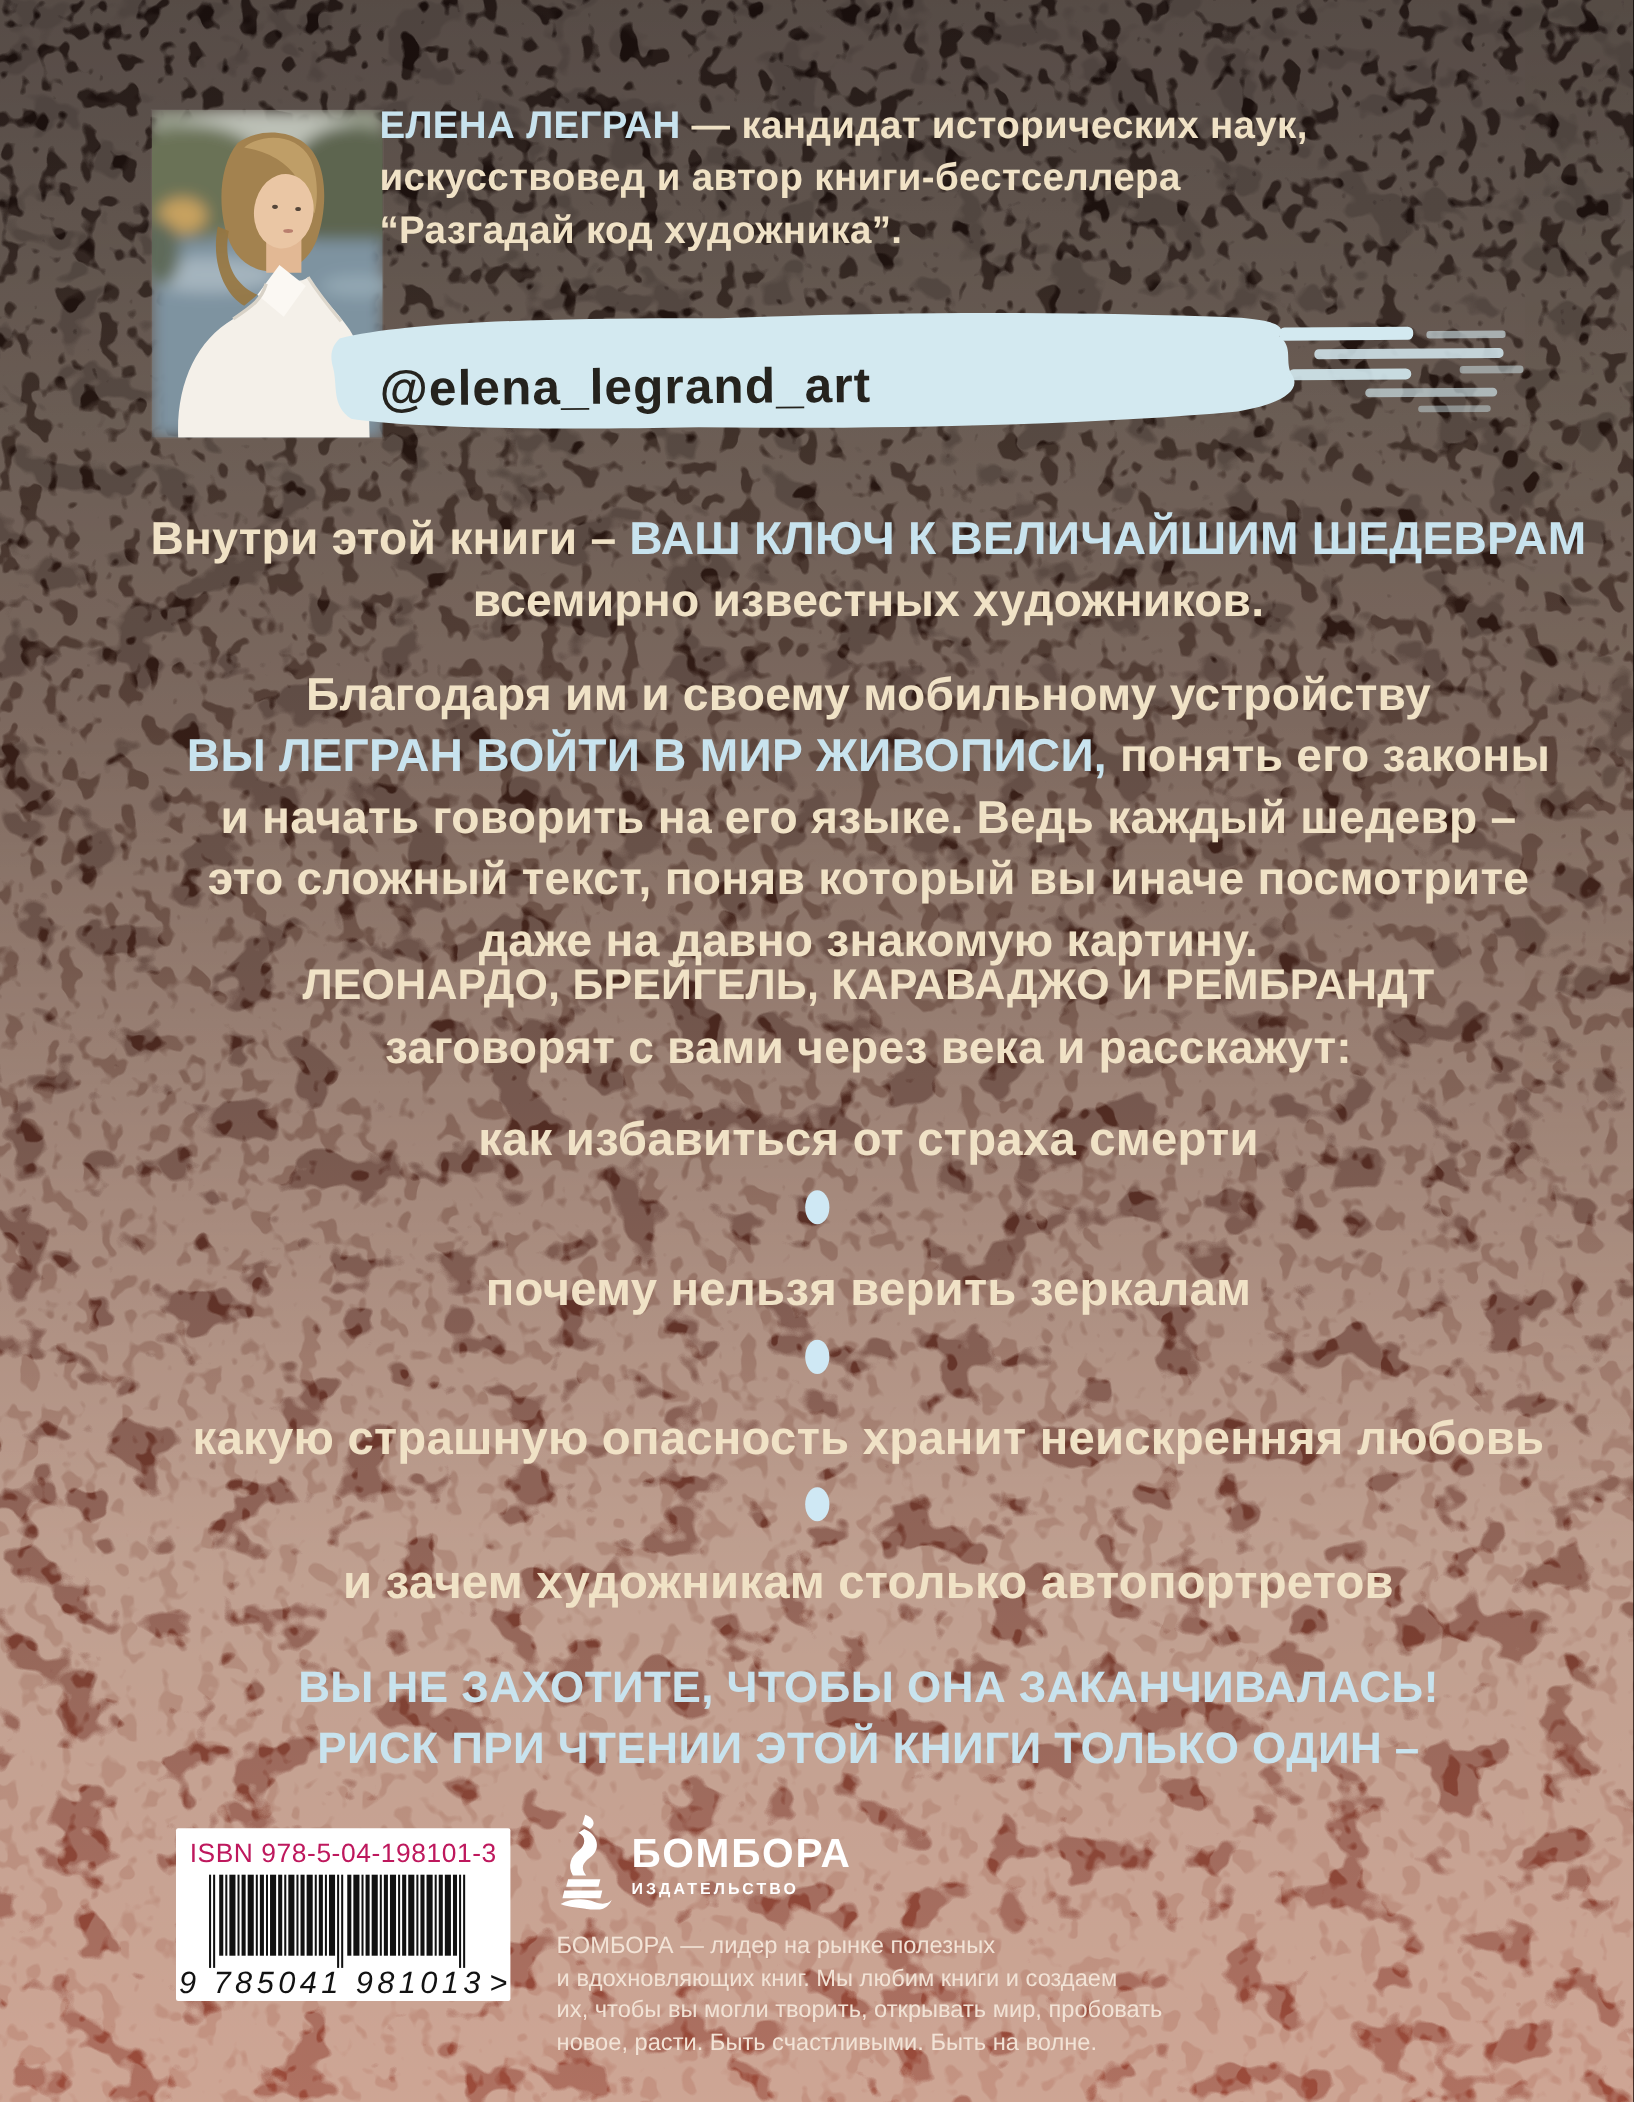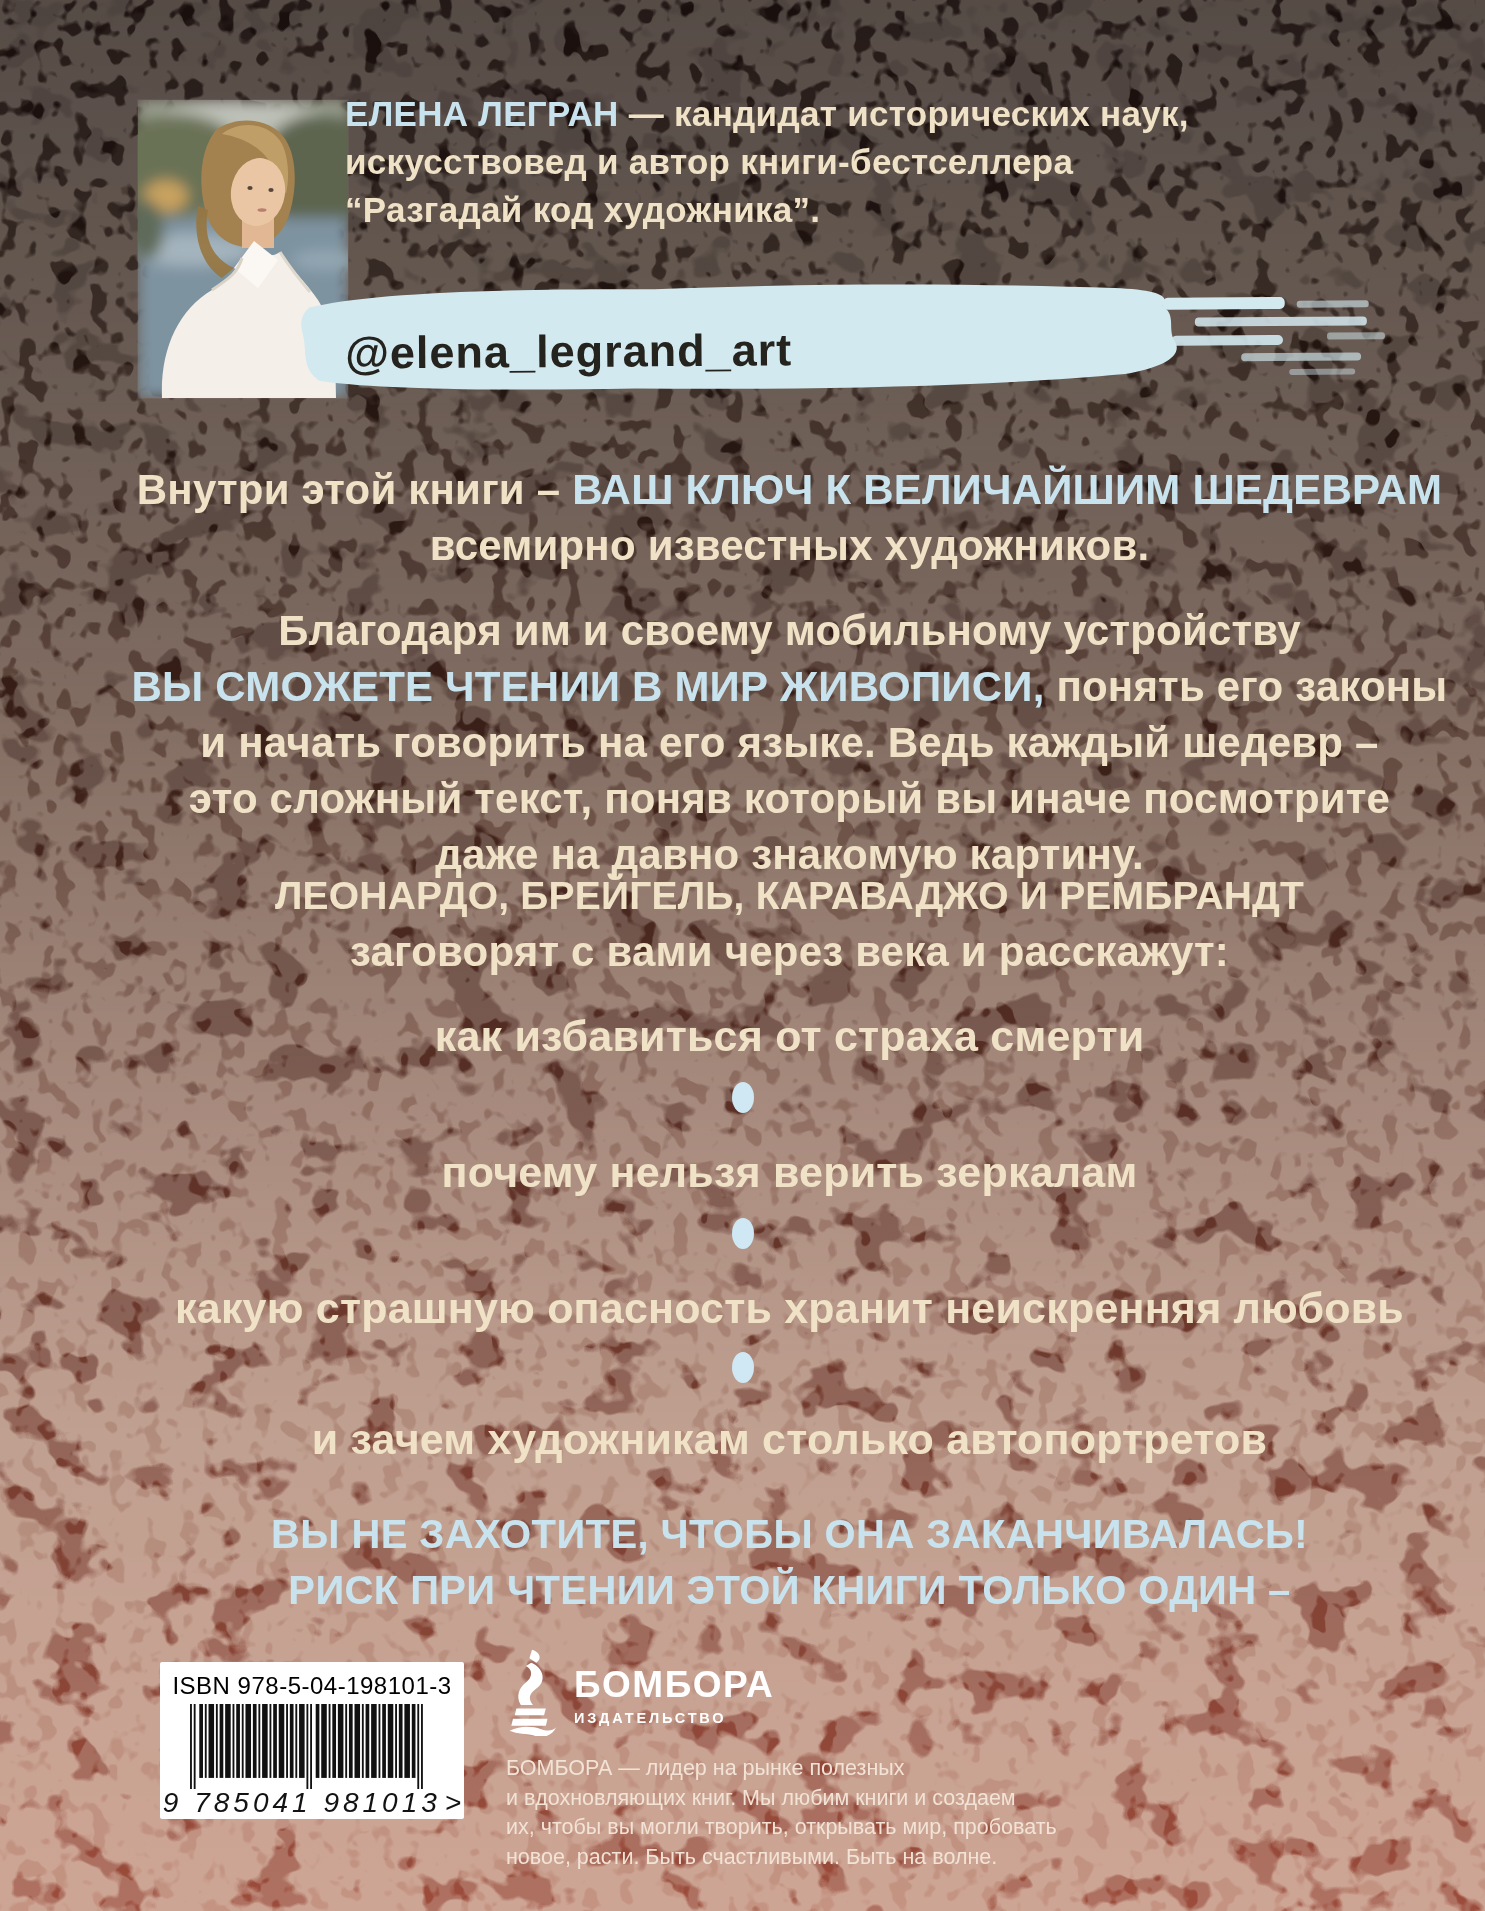--- a/index.html
+++ b/index.html
@@ -34,21 +34,21 @@
   .handle{position:absolute;left:50px;top:48px;font-size:45px;font-weight:bold;color:var(--handle-ink);letter-spacing:1px;}
   
   .copy p{margin:0;font-weight:bold;font-size:42px;line-height:56px;color:var(--cream);letter-spacing:.2px;}
   .copy .caps{font-size:39px;}
   .item{font-weight:bold;font-size:43px;color:var(--cream);letter-spacing:.2px;}
   .dot{position:absolute;left:50%;transform:translateX(-50%);width:22px;height:31px;border-radius:50%;background:var(--dot);}
   .risk p{margin:0;font-weight:bold;font-size:40px;line-height:56px;color:var(--blue);letter-spacing:.4px;}
   
   .isbn{position:absolute;left:160px;top:1662px;width:304px;height:157px;background:#ffffff;border-radius:2px;
         display:flex;flex-direction:column;align-items:center;justify-content:flex-start;padding-top:10px;box-sizing:border-box;}
-  .isbn-label{font-size:24px;color:#000000;letter-spacing:.5px;}
+  .isbn-label{font-size:24px;color:#be185d;letter-spacing:.5px;}
   .isbn svg{margin-top:4px;}
   .isbn-digits{margin-top:-2px;font-size:28px;color:#121212;letter-spacing:4px;font-style:italic;}
   .isbn-digits .arrow{letter-spacing:0;margin-left:4px;}
   .pub{position:absolute;left:506px;top:1648px;color:#ffffff;}
   .logo-row{display:flex;align-items:flex-start;gap:16px;}
   .pub-name{font-size:37px;font-weight:bold;letter-spacing:1.5px;margin-top:16px;}
   .pub-sub{font-size:14.5px;font-weight:bold;letter-spacing:2.8px;margin-top:4px;}
   .blurb{margin-top:18px;font-size:21.5px;line-height:29.5px;color:#F2E3D6;}
   .blurb div{white-space:nowrap;}
 </style>
@@ -140,21 +140,21 @@
     <div class="handle">@elena_legrand_art</div>
   </div>
 
   <div class="abs copy" style="top:462px">
     <p><span>Внутри этой книги – </span><span class="blue">ВАШ КЛЮЧ К ВЕЛИЧАЙШИМ ШЕДЕВРАМ</span></p>
     <p>всемирно известных художников.</p>
   </div>
 
   <div class="abs copy" style="top:603px">
     <p>Благодаря им и своему мобильному устройству</p>
-    <p><span class="blue">ВЫ СМОЖЕТЕ ЧТЕНИИ В МИР ЖИВОПИСИ,</span><span> понять его законы</span></p>
+    <p><span class="blue">ВЫ ЛЕГРАН ВОЙТИ В МИР ЖИВОПИСИ,</span><span> понять его законы</span></p>
     <p>и начать говорить на его языке. Ведь каждый шедевр –</p>
     <p>это сложный текст, поняв который вы иначе посмотрите</p>
     <p>даже на давно знакомую картину.</p>
   </div>
 
   <div class="abs copy" style="top:868px">
     <p class="blue caps">ЛЕОНАРДО, БРЕЙГЕЛЬ, КАРАВАДЖО И РЕМБРАНДТ</p>
     <p>заговорят с вами через века и расскажут:</p>
   </div>
 

